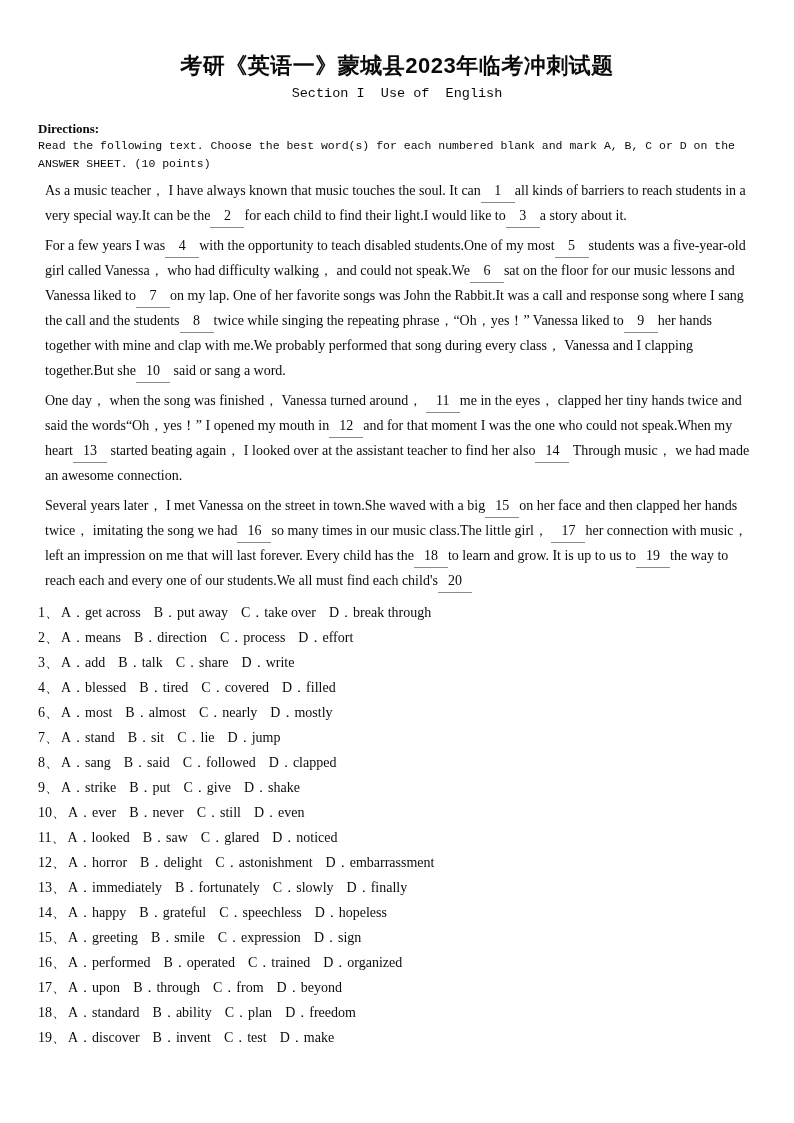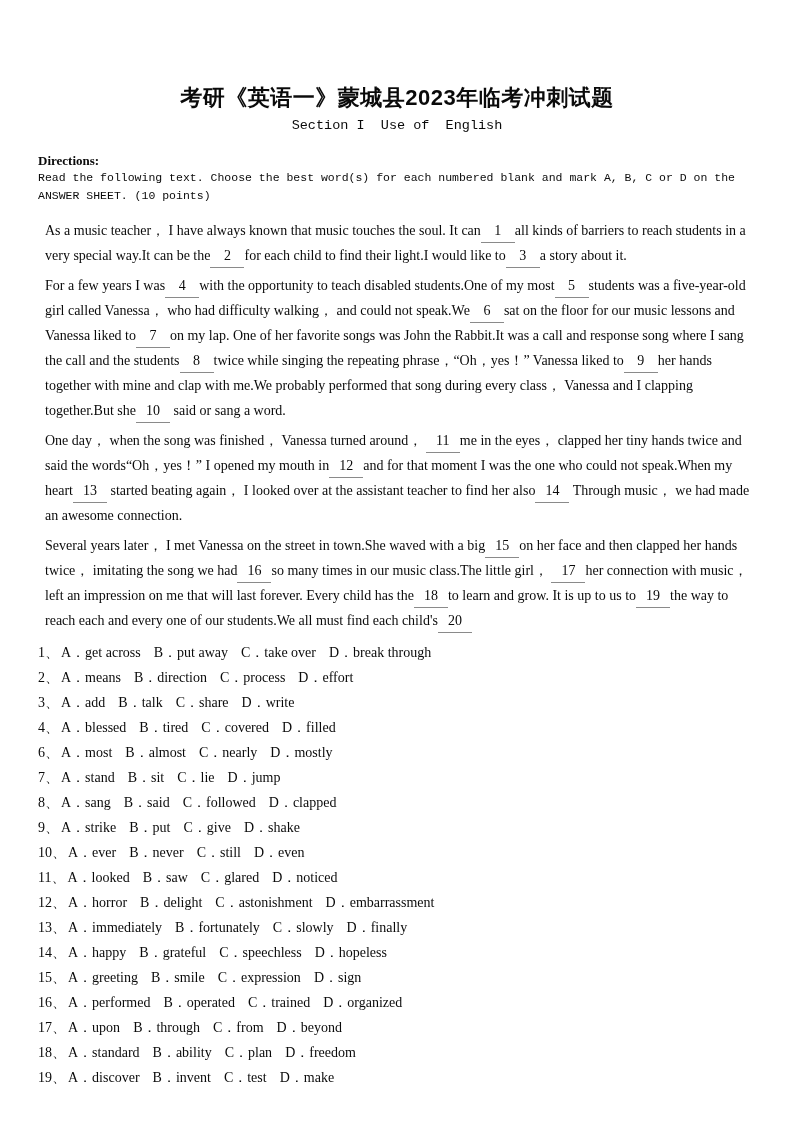--- a/index.html
+++ b/index.html
@@ -6,21 +6,21 @@
     margin: 0;
     padding: 0;
     background: #ffffff;
   }
   .page {
     position: relative;
     width: 794px;
     height: 1123px;
     margin: 0 auto;
     box-sizing: border-box;
-    padding: 84px 38px 0 38px;
+    padding: 52px 38px 0 38px;
     background: #ffffff;
     color: #0a0a0a;
     font-family: "Liberation Serif", "DejaVu Serif", serif;
     overflow: hidden;
   }
   .page-title {
     font-family: "Liberation Sans", "DejaVu Sans", sans-serif;
     font-size: 22px;
     font-weight: bold;
     text-align: center;
@@ -40,21 +40,21 @@
     font-family: Liberation Serif, serif;
     font-weight: bold;
     font-size: 13px;
     line-height: 1.25;
     margin: 0;
   }
   .directions-text {
     font-family: "Liberation Mono", "DejaVu Sans Mono", monospace;
     font-size: 11.5px;
     line-height: 1.5;
-    margin: 0 0 14px 0;
+    margin: 0 0 6px 0;
   }
   .passage p {
     font-size: 14px;
     line-height: 25px;
     margin: 0 0 5px 7px;
   }
   .blank {
     display: inline-block;
     min-width: 20px;
     padding: 0 7px;

